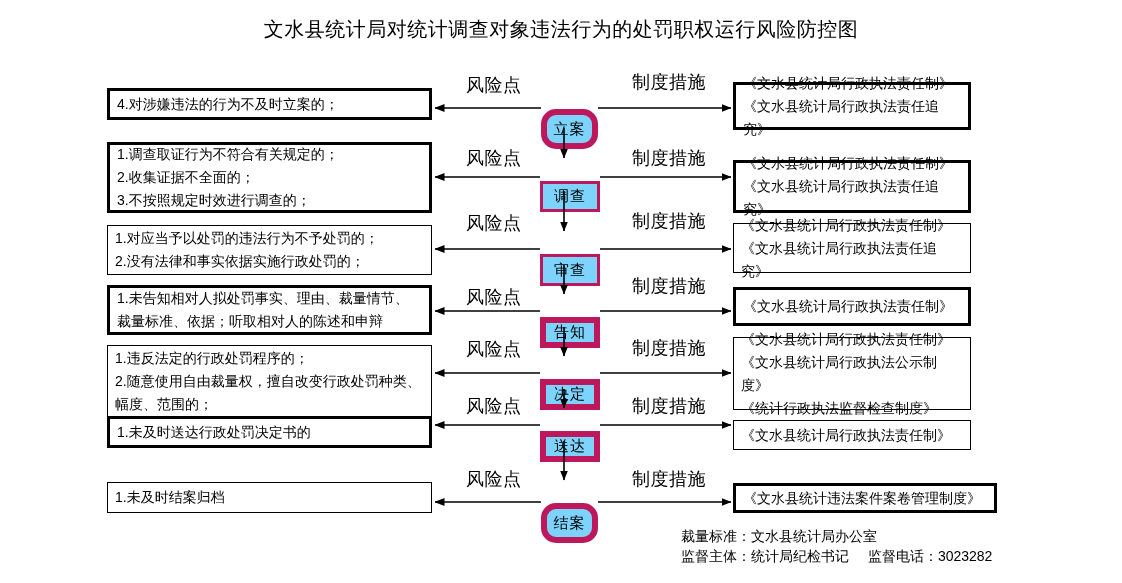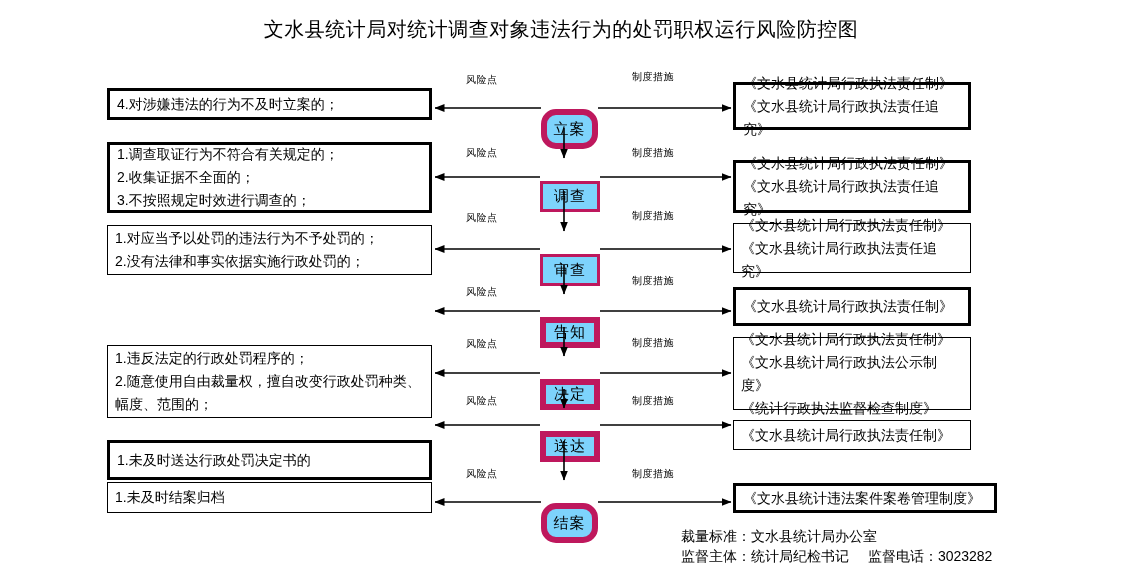--- a/index.html
+++ b/index.html
@@ -11,21 +11,21 @@
   .box { position:absolute; border:1px solid #000; background:#fff; font-size:14px;
          line-height:23px; padding:2px 7px; white-space:pre-line;
          display:flex; align-items:center; }
   .box.thick { border-width:3px; }
   .lbox { left:107px; width:325px; }
   .rbox { left:733px; width:238px; }
   .node { position:absolute; left:540px; width:60px; border:6px solid #be185d; background:#7dd3fc;
           display:flex; align-items:center; justify-content:center; font-size:15px; letter-spacing:1px;margin-top:21px; }
   .node.thick { border-width:3px; }
   .node.stadium { left:541px; width:57px; border-radius:15px; }
-  .lab { position:absolute; font-size:10px; letter-spacing:0.5px; }
+  .lab { position:absolute; font-size:18px; letter-spacing:0.5px; }
   .overlay { position:absolute; left:0; top:0; pointer-events:none; }
   .footer { position:absolute; font-size:14px; }
 </style>
 </head>
 <body>
 
 <div class="stage">
 
   <div class="title">文水县统计局对统计调查对象违法行为的处罚职权运行风险防控图</div>
 
@@ -46,35 +46,36 @@
   <div class="lab" style="left:632px;top:146px">制度措施</div>
 
   <div class="box lbox" style="top:225px;height:50px">1.对应当予以处罚的违法行为不予处罚的；
 2.没有法律和事实依据实施行政处罚的；</div>
   <div class="node thick" style="top:233px;height:32px">审查</div>
   <div class="box rbox" style="top:223px;height:50px">《文水县统计局行政执法责任制》
 《文水县统计局行政执法责任追究》</div>
   <div class="lab" style="left:466px;top:211px">风险点</div>
   <div class="lab" style="left:632px;top:209px">制度措施</div>
 
+  <div class="box lbox thick" style="top:285px;height:50px">1.未告知相对人拟处罚事实、理由、裁量情节、裁量标准、依据；听取相对人的陈述和申辩</div>
   <div class="node" style="top:296px;height:31px">告知</div>
   <div class="box rbox thick" style="top:287px;height:39px">《文水县统计局行政执法责任制》</div>
   <div class="lab" style="left:466px;top:285px">风险点</div>
   <div class="lab" style="left:632px;top:274px">制度措施</div>
 
   <div class="box lbox" style="top:345px;height:73px">1.违反法定的行政处罚程序的；
 2.随意使用自由裁量权，擅自改变行政处罚种类、幅度、范围的；</div>
   <div class="node" style="top:358px;height:31px">决定</div>
   <div class="box rbox" style="top:337px;height:73px">《文水县统计局行政执法责任制》
 《文水县统计局行政执法公示制度》
 《统计行政执法监督检查制度》</div>
   <div class="lab" style="left:466px;top:337px">风险点</div>
   <div class="lab" style="left:632px;top:336px">制度措施</div>
 
-  <div class="box lbox thick" style="top:440px;height:40px">1.未及时送达行政处罚决定书的</div>
+  <div class="box lbox thick" style="top:416px;height:32px">1.未及时送达行政处罚决定书的</div>
   <div class="node" style="top:410px;height:31px">送达</div>
   <div class="box rbox" style="top:420px;height:30px">《文水县统计局行政执法责任制》</div>
   <div class="lab" style="left:466px;top:394px">风险点</div>
   <div class="lab" style="left:632px;top:394px">制度措施</div>
 
   <div class="box lbox" style="top:482px;height:31px">1.未及时结案归档</div>
   <div class="node stadium" style="top:482px;height:40px">结案</div>
   <div class="box rbox thick" style="top:483px;height:30px;width:264px">《文水县统计违法案件案卷管理制度》</div>
   <div class="lab" style="left:466px;top:467px">风险点</div>
   <div class="lab" style="left:632px;top:467px">制度措施</div>

